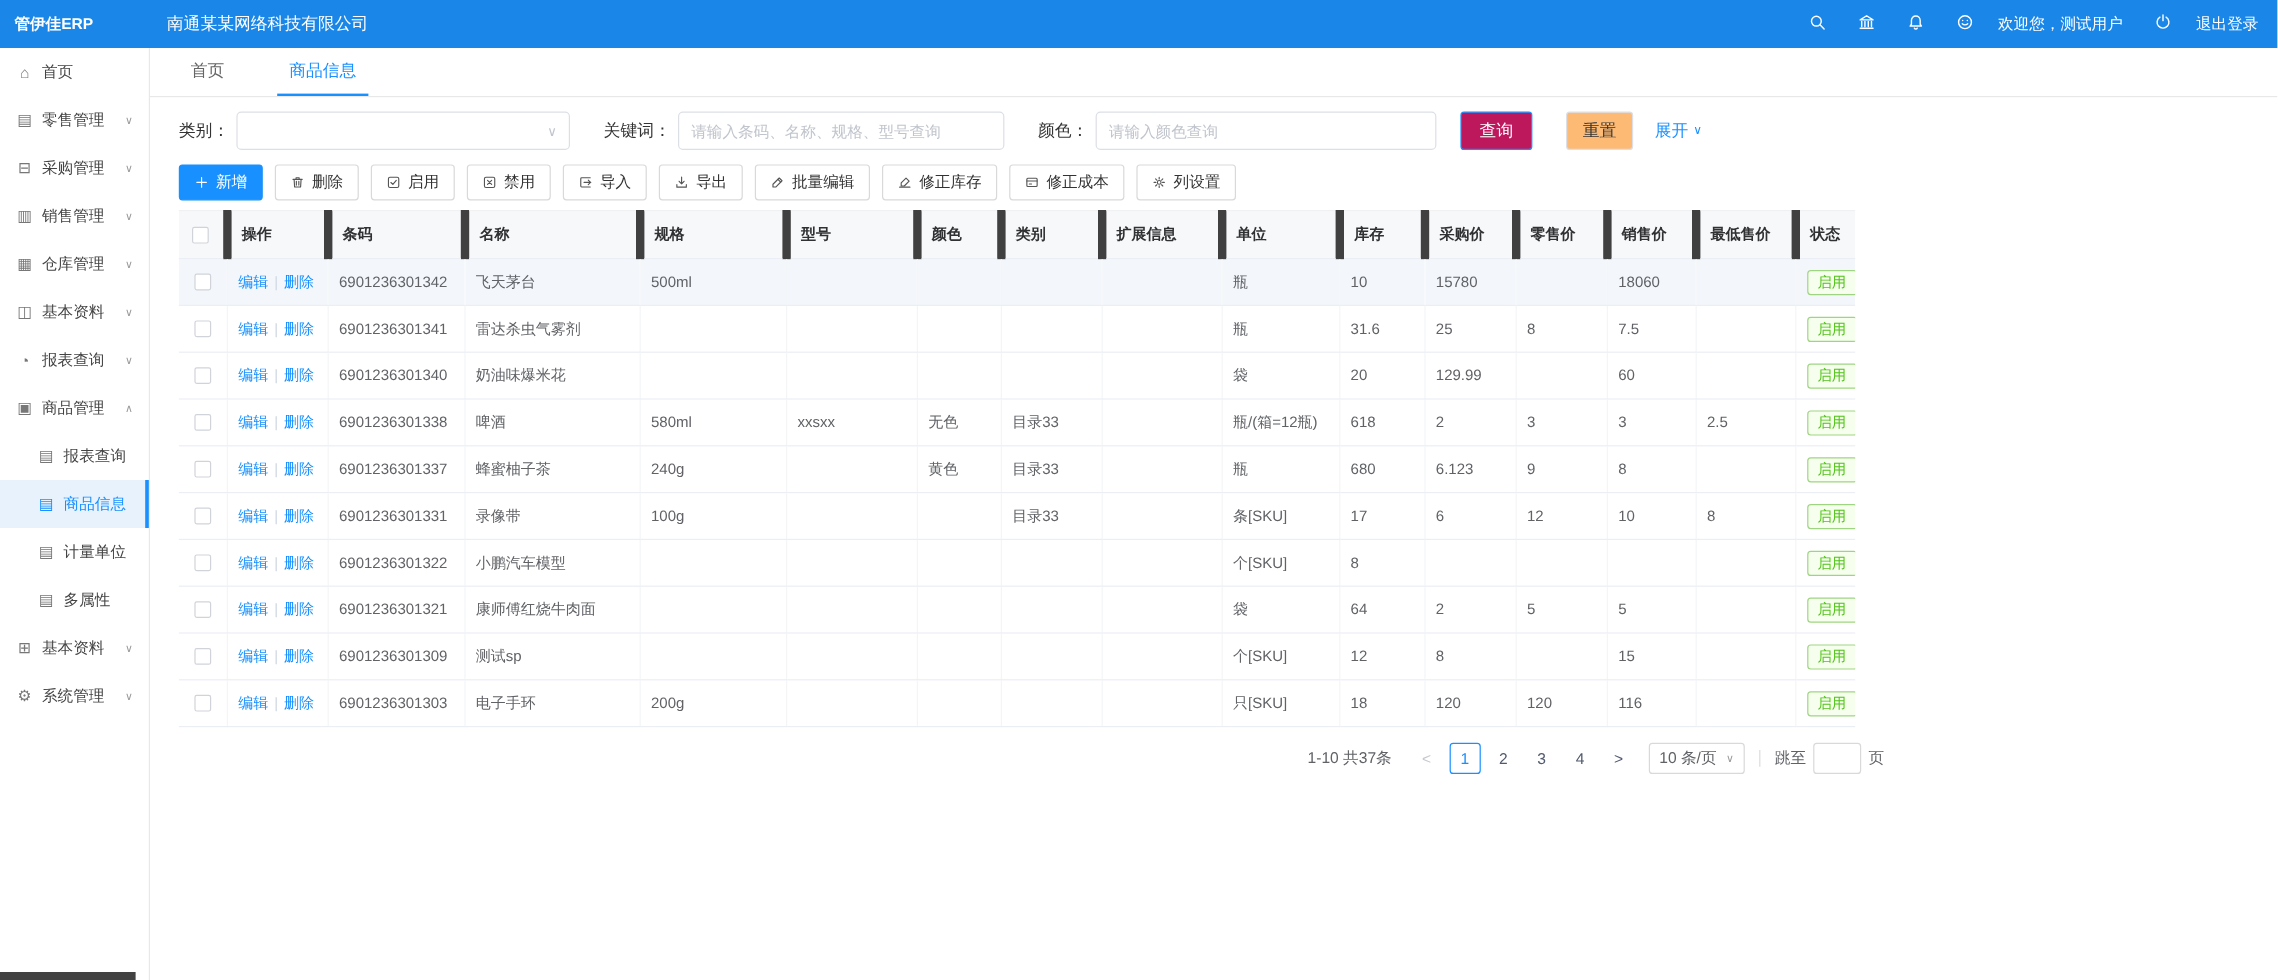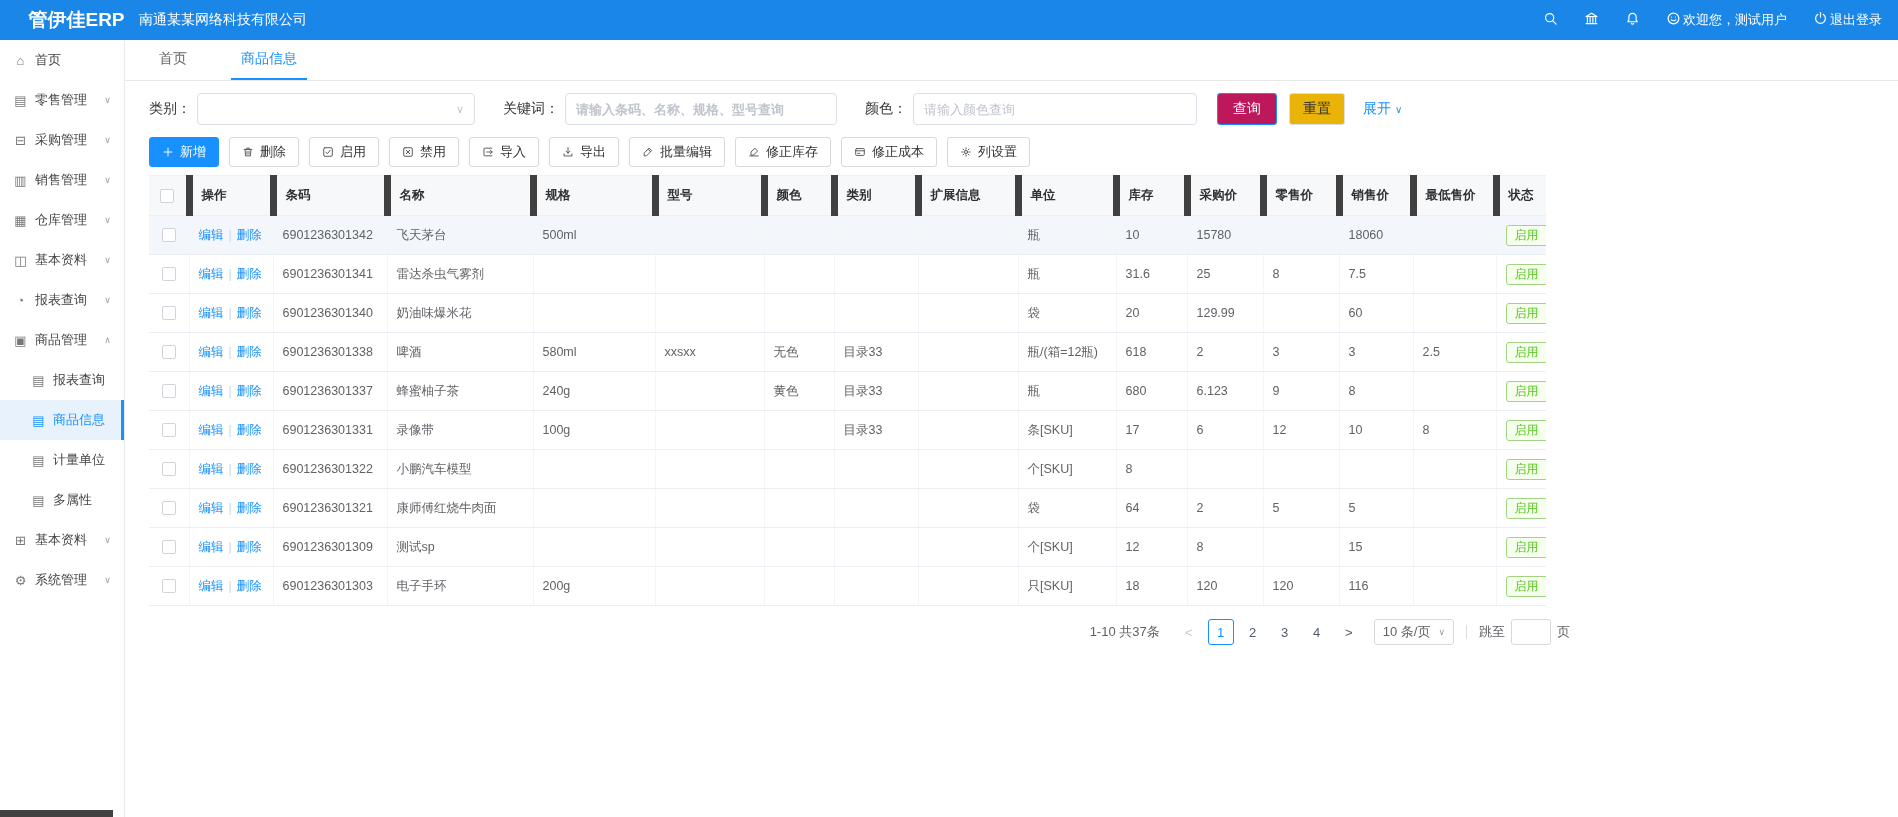--- a/index.html
+++ b/index.html
@@ -1,26 +1,26 @@
 <!DOCTYPE html>
 <html><head>
 <meta charset="utf-8">
 <style>
   * { margin:0; padding:0; box-sizing:border-box; }
   html,body { width:1898px; height:817px; overflow:hidden; }
   body { font-family:"Liberation Sans","DejaVu Sans",sans-serif; font-size:13px; color:#333; background:#fff; }
 
   
   .topbar { height:40px; background:#1a87e8; display:flex; align-items:center; color:#fff; }
-  .logo { width:125px; flex-shrink:0; font-size:19px; font-weight:bold; padding-left:28px; white-space:nowrap;text-align:center; }
+  .logo { width:125px; flex-shrink:0; font-size:13px; font-weight:bold; padding-left:12px; white-space:nowrap; }
   .company { font-size:14px; margin-left:14px; }
   .topbar-right { margin-left:auto; display:flex; align-items:center; gap:26px; padding-right:16px; font-size:13px; }
   .topbar-icons { display:inline-flex; gap:26px; }
   .topbar .icon svg { width:15px; height:15px; }
-  .tb-user { display:inline-flex; align-items:center; gap:2px; cursor:pointer; white-space:nowrap; }
+  .tb-user { display:inline-flex; align-items:center; gap:20px; cursor:pointer; white-space:nowrap; }
 
   
   .layout { display:flex; height:777px; }
   .sidebar { width:125px; flex-shrink:0; border-right:1px solid #e8e8e8; position:relative; background:#fff; }
   .side-item { height:40px; display:flex; align-items:center; padding-left:13px; cursor:pointer; color:#444; font-size:13px; white-space:nowrap; }
   .side-item .icon { width:15px; margin-right:7px; color:#777; font-size:13px; display:inline-flex; justify-content:center; }
   .side-item .chev { margin-left:auto; margin-right:9px; color:#999; font-size:9px; }
   .side-item.sub { padding-left:31px; }
   .side-item.active { background:#e7f2fc; color:#1890ff; border-right:3px solid #1890ff; }
   .side-item.active .icon { color:#1890ff; }
@@ -34,24 +34,24 @@
   .tab.active { color:#1890ff; border-bottom-color:#1890ff; }
 
   
   .filter-row { display:flex; align-items:center; padding:12px 0 0 24px; font-size:14px; flex-shrink:0; }
   .f-label { color:#333; margin-right:6px; white-space:nowrap;font-family:Liberation Mono, monospace; }
   .ml28 { margin-left:28px; }
   .select-box { width:278px; height:32px; border:1px solid #dcdfe6; border-radius:4px; display:flex; align-items:center; justify-content:flex-end; padding-right:10px; cursor:pointer; background:#fff; }
   .select-box .icon { color:#c0c4cc; font-size:11px; }
   .text-input { height:32px; border:1px solid #dcdfe6; border-radius:4px; padding:0 10px; font-size:13px; color:#333; outline:none; }
   .text-input::placeholder { color:#c0c4cc; }
-  .kw { width:272px;font-weight:bold; }
+  .kw { width:272px; }
   .clr { width:284px; }
   .btn-primary { background:#be185d; color:#fff; border:1px solid #1890ff; height:32px; padding:0 15px; border-radius:3px; font-size:14px; margin-left:20px; cursor:pointer; font-family:inherit; }
-  .btn-plain { background:#eab308; border:1px solid #dcdfe6; height:32px; padding:0 13px; border-radius:3px; font-size:14px; margin-left:12px; cursor:pointer; color:#333; font-family:inherit; }
+  .btn-plain { background:#fdba74; border:1px solid #dcdfe6; height:32px; padding:0 13px; border-radius:3px; font-size:14px; margin-left:28px; cursor:pointer; color:#333; font-family:inherit; }
   .expand-link { color:#1890ff; margin-left:18px; cursor:pointer; font-size:14px; display:inline-flex; align-items:center; gap:4px; }
   .expand-link .icon { font-size:10px; }
 
   
   .toolbar { display:flex; align-items:center; gap:10px; padding:12px 0 0 24px; flex-shrink:0; }
   .tb-btn { height:30px; display:inline-flex; align-items:center; gap:6px; border:1px solid #d9d9d9; background:#fff; border-radius:3px; padding:0 12px; font-size:13px; color:#333; cursor:pointer; white-space:nowrap; font-family:inherit; }
   .tb-btn .icon { display:inline-flex; color:#555; }
   .tb-btn .icon svg { width:12px; height:12px; }
   .tb-btn.primary { background:#1890ff; border-color:#1890ff; color:#fff; }
   .tb-btn.primary .icon { color:#fff; }

